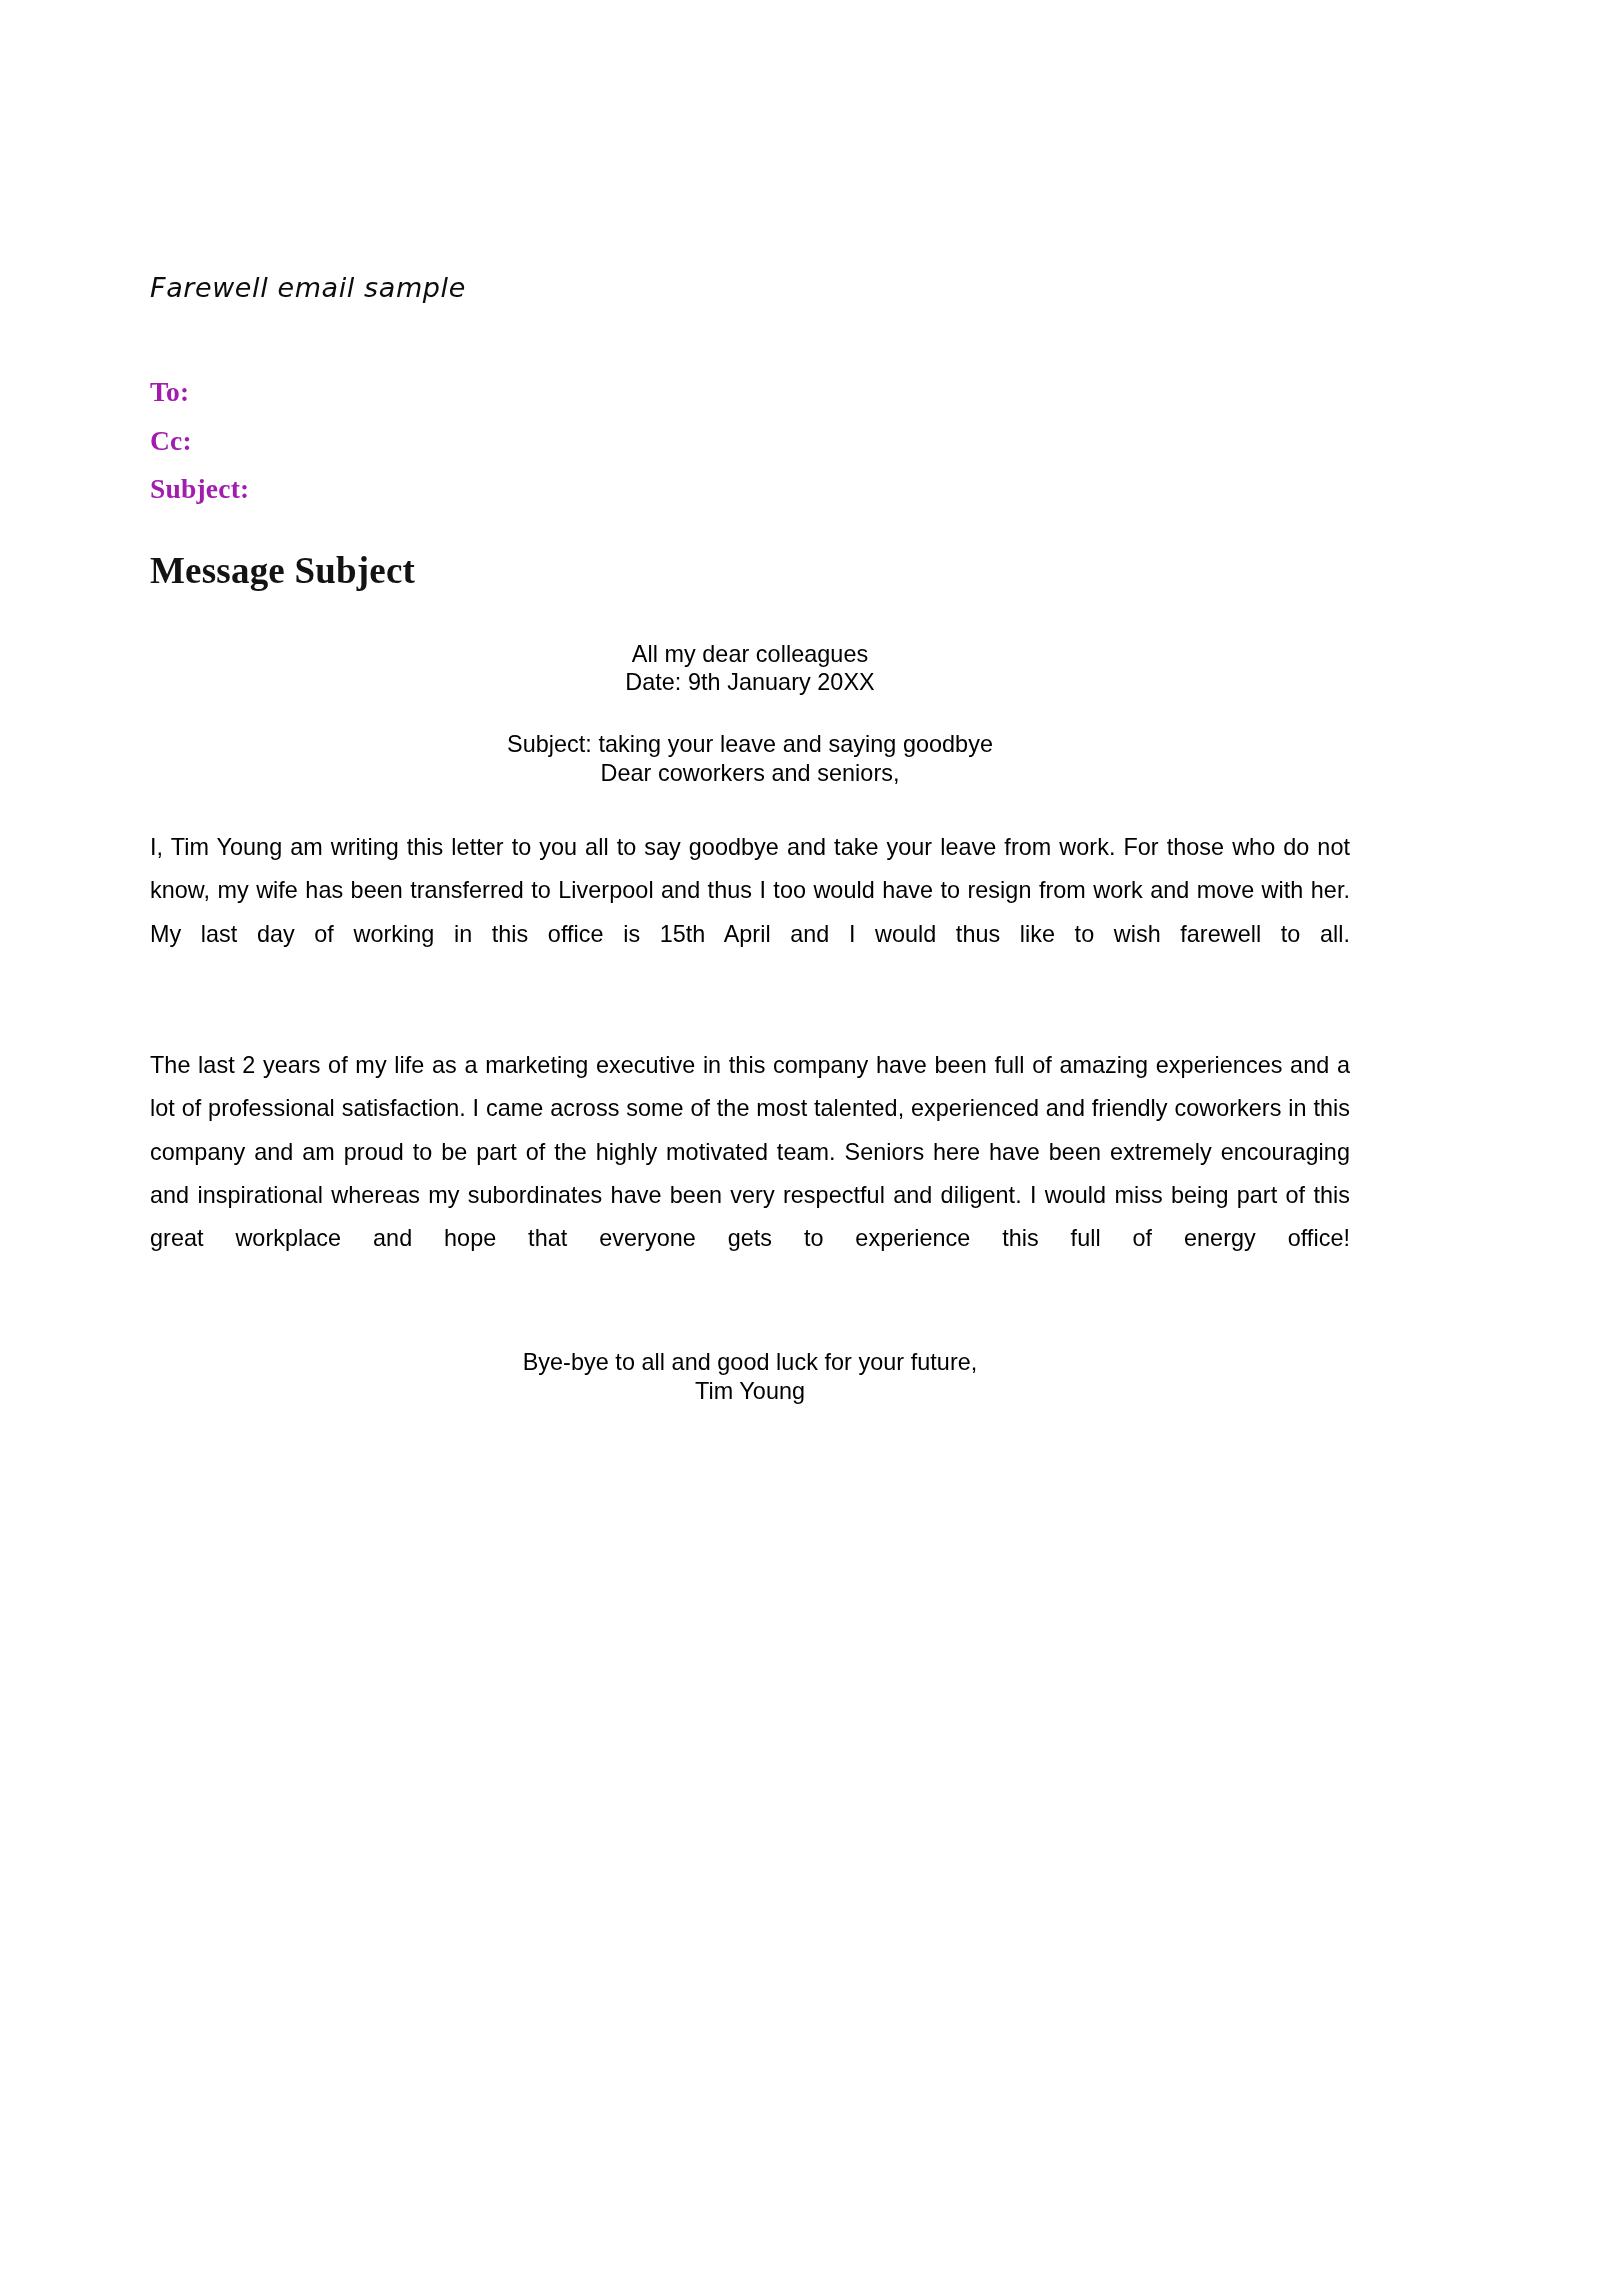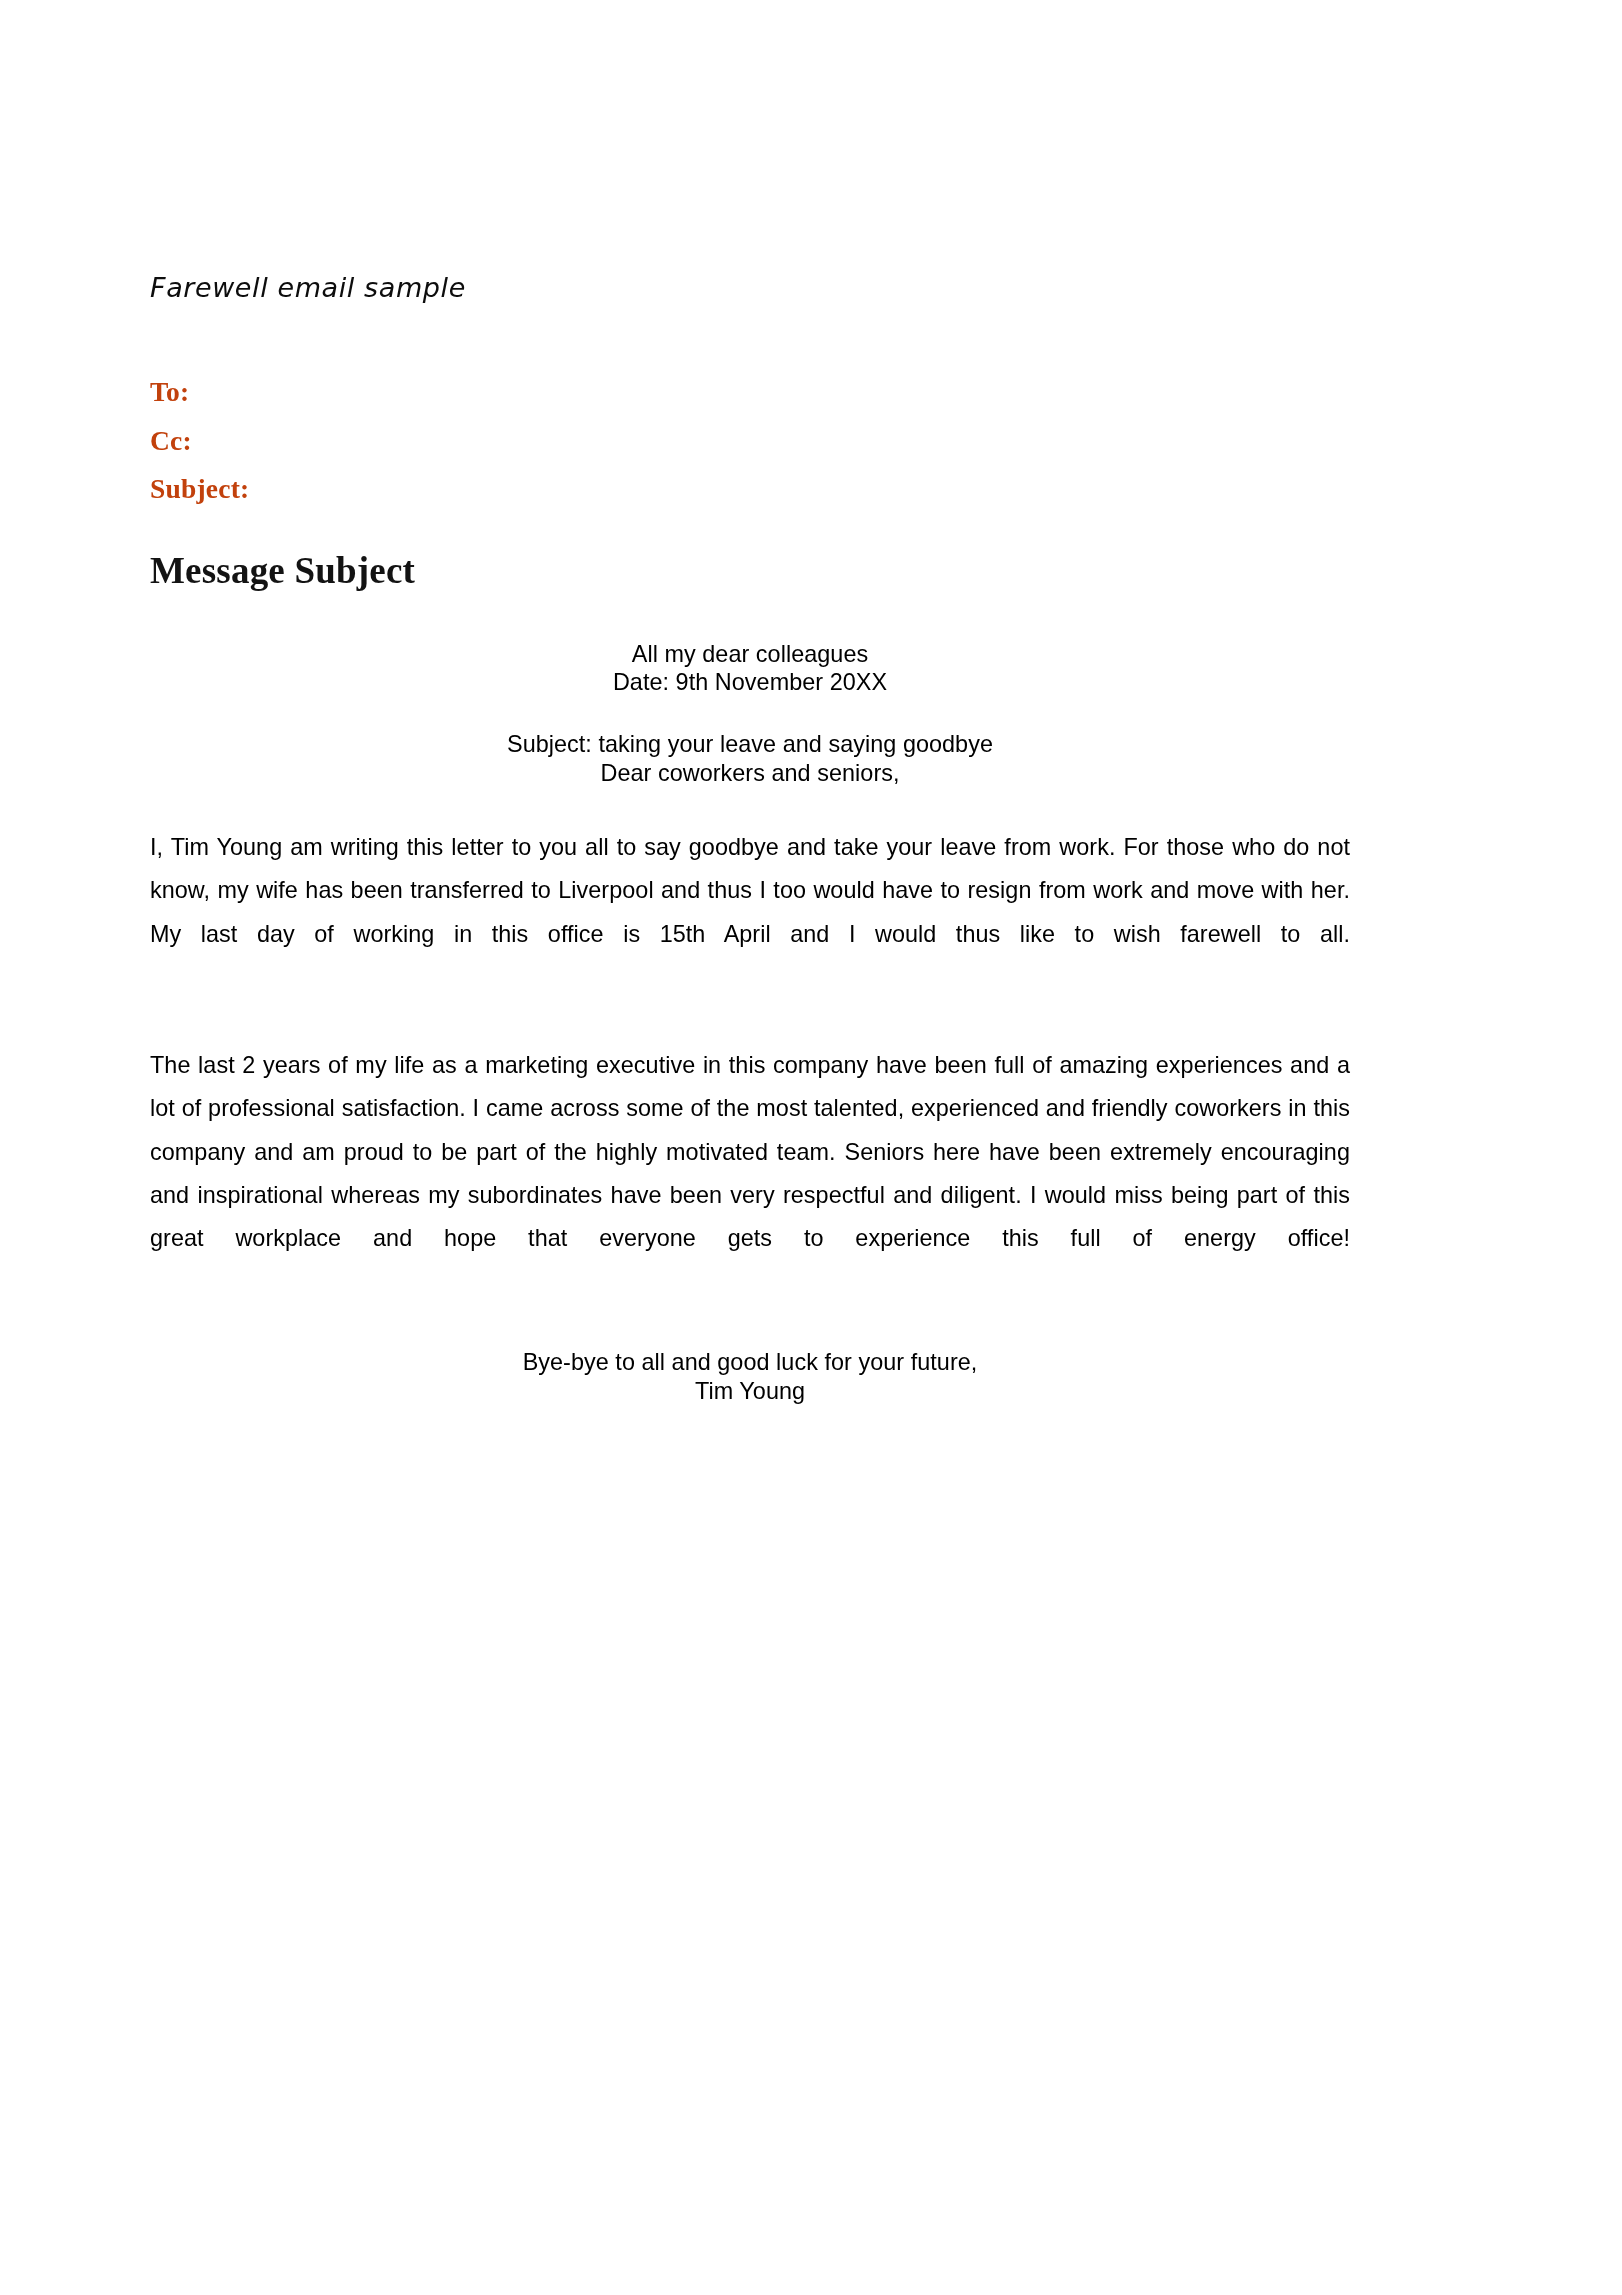--- a/index.html
+++ b/index.html
@@ -50,21 +50,21 @@
   .fields {
     margin: 0;
     padding: 0;
     list-style: none;
     padding-top: 74px;
   }
   .field-row {
     font-family: "Liberation Serif", "DejaVu Serif", serif;
     font-weight: bold;
     font-size: 27.5px;
-    color: #c2410c;
+    color: #a21caf;
     line-height: 1.0;
     margin: 0 0 21px 0;
     letter-spacing: 0.2px;
   }
   .field-row:last-child {
     margin-bottom: 0;
   }
 
   
   .message-subject {
@@ -123,21 +123,21 @@
       <div class="field-row">To:</div>
       <div class="field-row">Cc:</div>
       <div class="field-row">Subject:</div>
     </div>
 
     <h2 class="message-subject">Message Subject</h2>
 
     <div class="body-block">
 
       <div class="body-line">All my dear colleagues</div>
-      <div class="body-line">Date: 9th November 20XX</div>
+      <div class="body-line">Date: 9th January 20XX</div>
 
       <div class="gap-sm"></div>
 
       <div class="body-line">Subject: taking your leave and saying goodbye</div>
       <div class="body-line">Dear coworkers and seniors,</div>
 
       <div class="gap-md"></div>
 
       <p class="para">I, Tim Young am writing this letter to you all to say goodbye and take your leave from work. For those who do not know, my wife has been transferred to Liverpool and thus I too would have to resign from work and move with her. My last day of working in this office is 15th April and I would thus like to wish farewell to all.</p>
 

